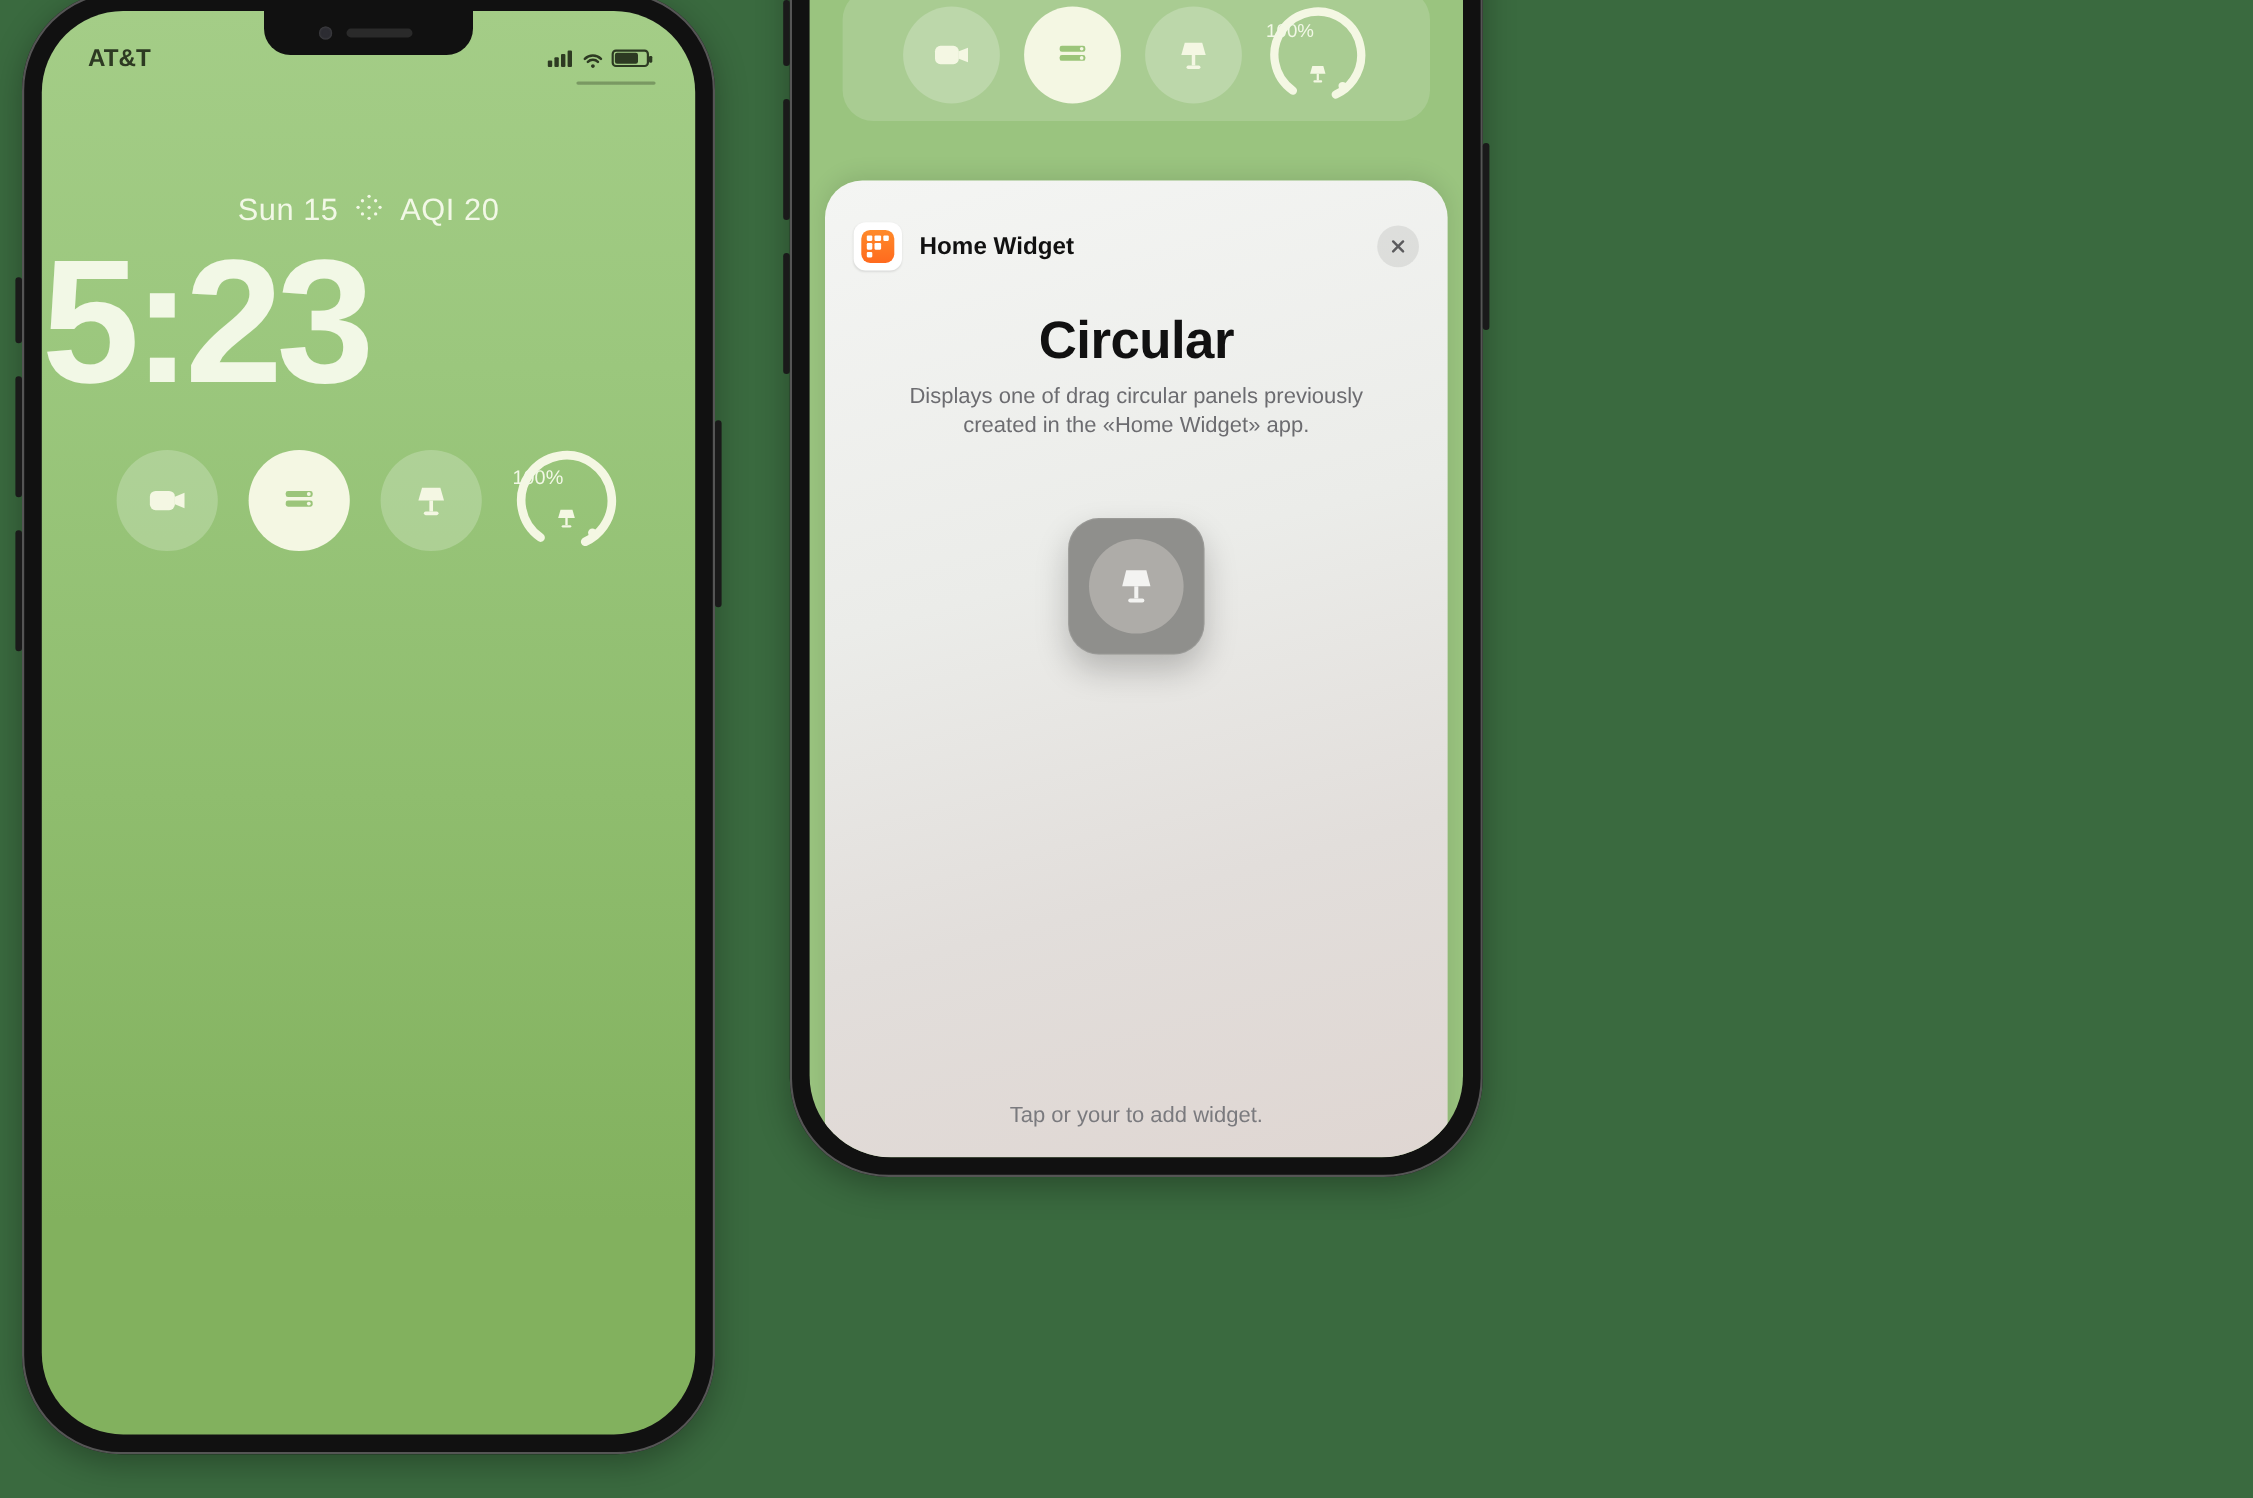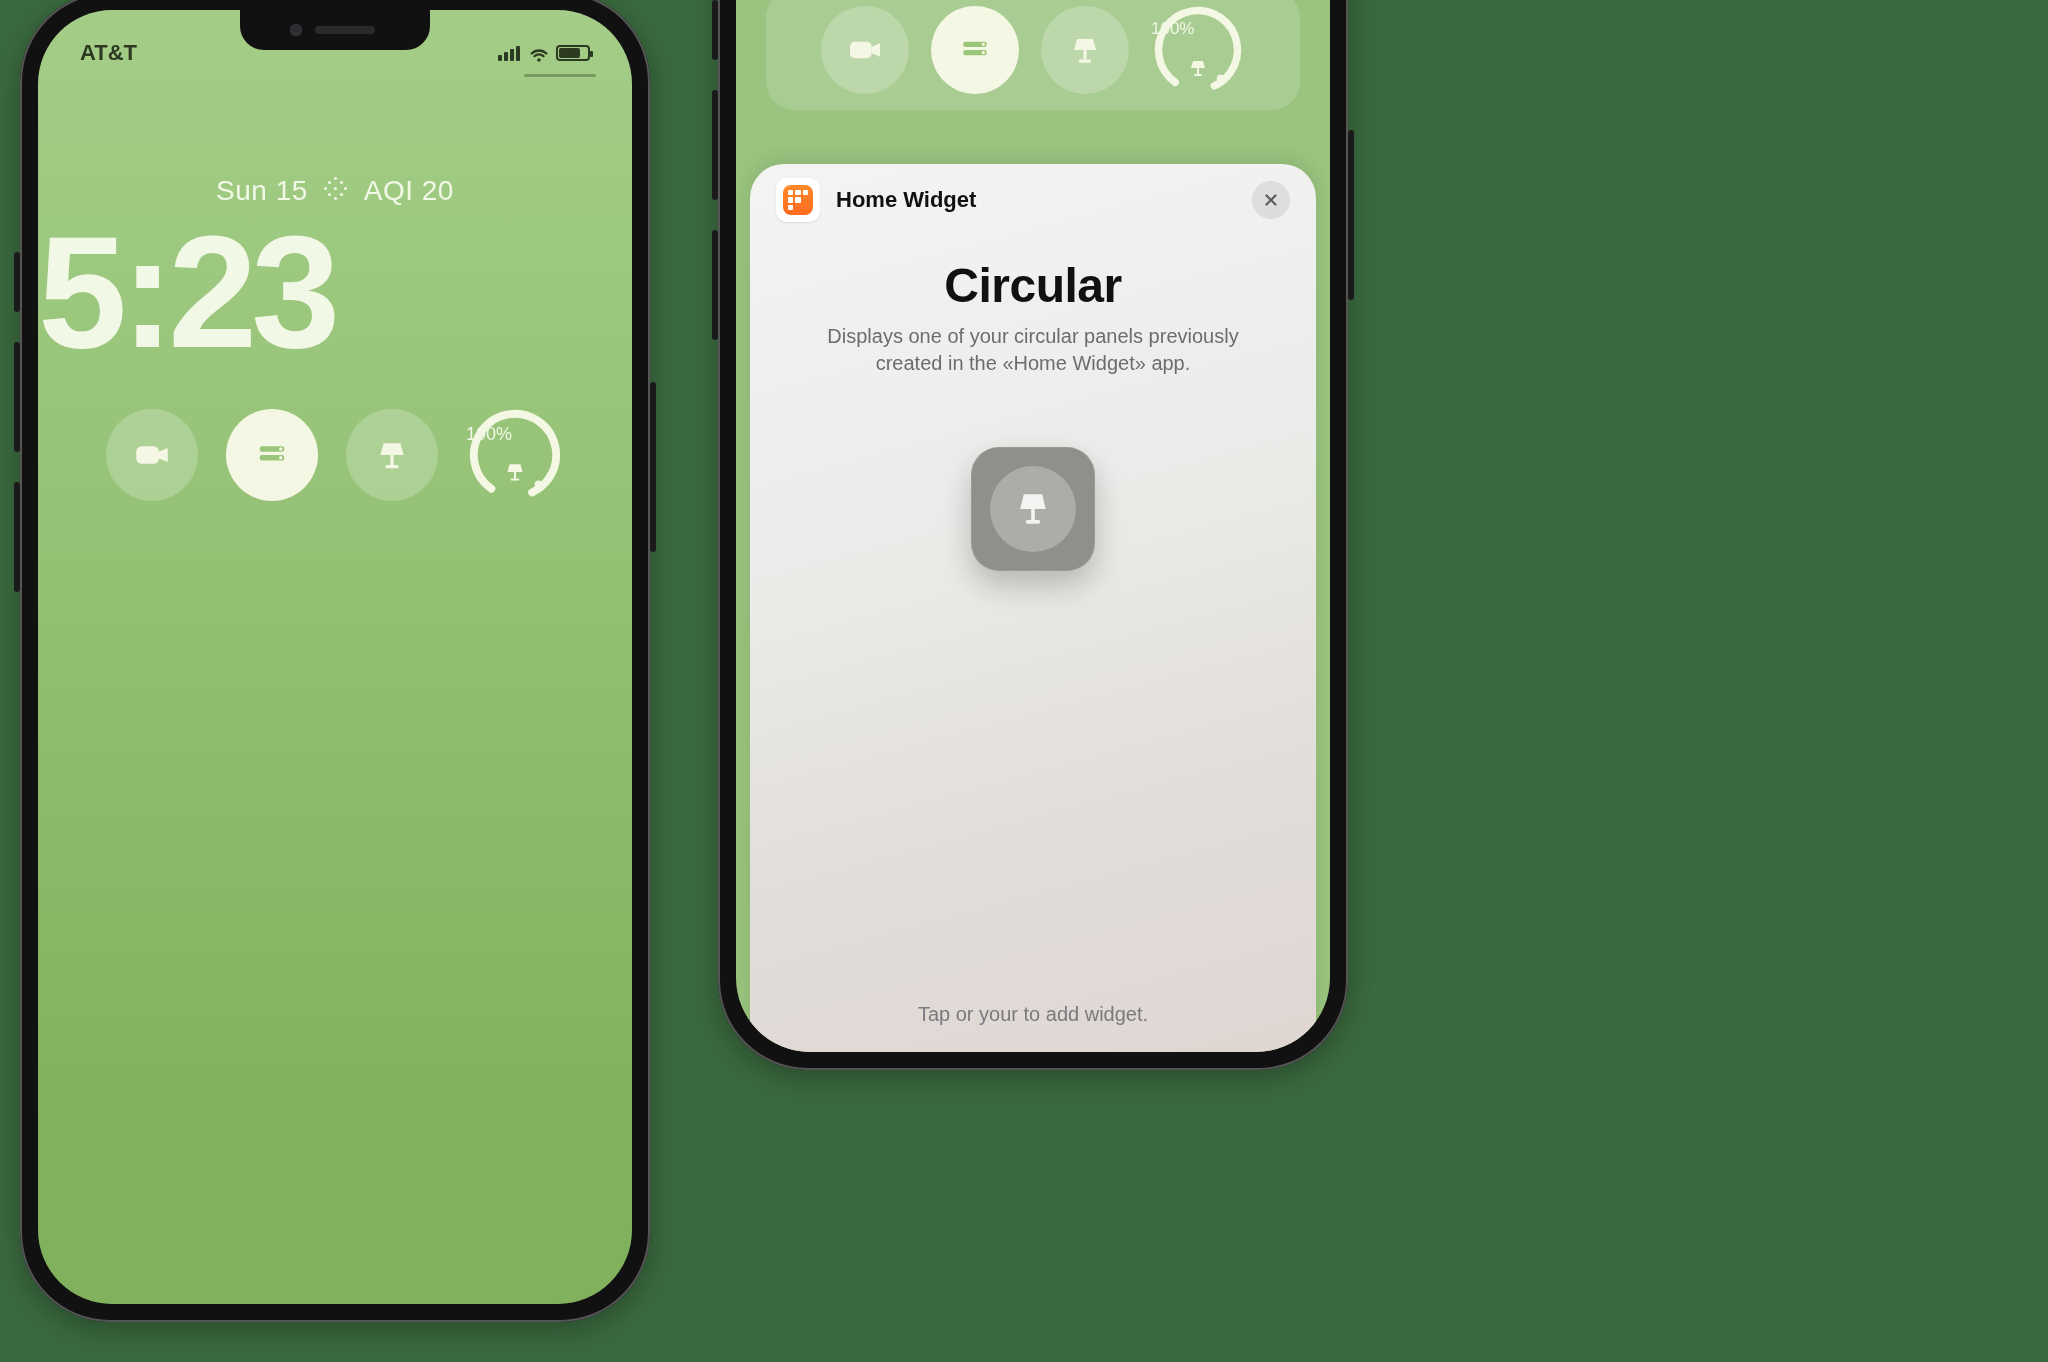--- a/index.html
+++ b/index.html
@@ -200,21 +200,21 @@
     top: 406px;
     bottom: 0;
     background: linear-gradient(165deg, #f4f5f3 0%, #ebece9 40%, #e2dedb 70%, #dfd6d2 100%);
     border-top-left-radius: 34px;
     border-top-right-radius: 34px;
     box-shadow: 0 -4px 20px rgba(0,0,0,.1);
     overflow: hidden;
   }
   .sheet-header {
     display:flex; align-items:center; justify-content:space-between;
-    padding: 14px 26px 0 26px;
+    padding: 38px 26px 0 26px;
     gap: 44px;
   }
   .sheet-header .hleft { display:flex; align-items:center; gap:16px; }
   .app-icon {
     width:44px; height:44px; border-radius:11px; background:#fff;
     display:flex; align-items:center; justify-content:center;
     box-shadow: 0 1px 2px rgba(0,0,0,.1);
   }
   .app-icon-inner{
     width:30px; height:30px; border-radius:8px;
@@ -415,21 +415,21 @@
         </div>
         <div class="close-btn">
           <svg viewBox="0 0 24 24" width="18" height="18">
             <path d="M6 6l12 12M18 6L6 18" stroke="#5b5b5d" stroke-width="3" stroke-linecap="round"></path>
           </svg>
         </div>
       </div>
 
       <div class="sheet-body">
         <div class="sheet-h1">Circular</div>
-        <div class="sheet-desc">Displays one of your circular panels previously created in the «Home Widget» app.</div>
+        <div class="sheet-desc">Displays one of drag circular panels previously created in the «Home Widget» app.</div>
 
         <div class="preview">
           <div class="preview-circle">
             <svg viewBox="0 0 24 24" width="44" height="44">
               <path d="M7 4h10l2 8H5z" fill="#f3f3f1"></path>
               <rect x="11" y="12" width="2" height="6" fill="#f3f3f1"></rect>
               <rect x="8" y="18" width="8" height="2" rx="1" fill="#f3f3f1"></rect>
             </svg>
           </div>
         </div>

